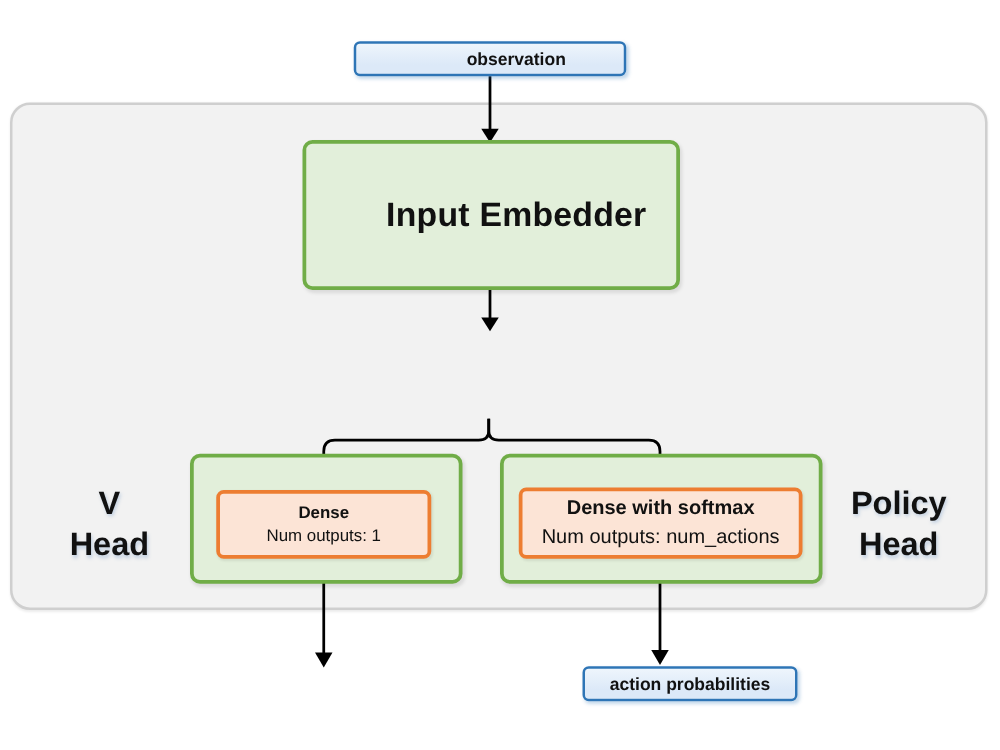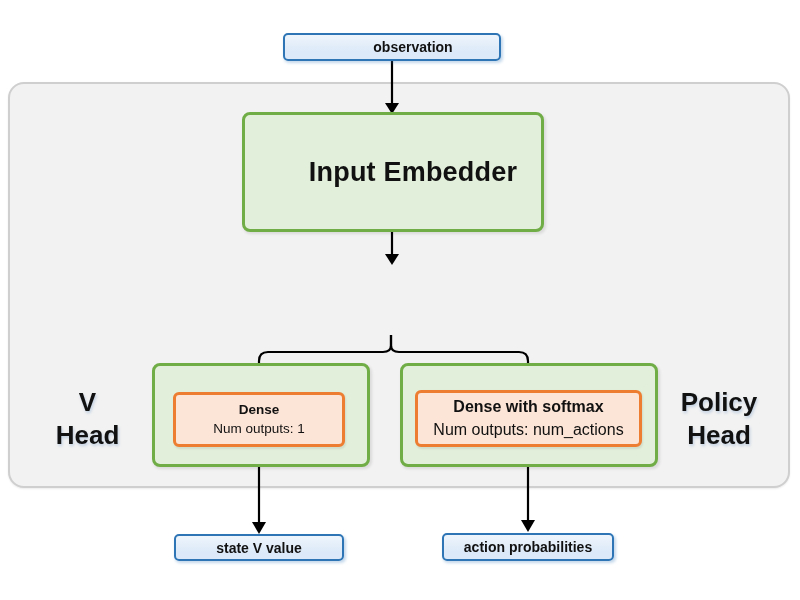--- a/index.html
+++ b/index.html
@@ -27,21 +27,21 @@
   .obs{left:283px;top:33px;width:218px;height:28px;padding-left:42px;}
   .ie{left:242px;top:112px;width:302px;height:120px;padding-left:40px;}
   .mw{left:242px;top:265px;width:298px;height:70px;}
   .vhead{left:152px;top:363px;width:218px;height:104px;}
   .vdense{left:173px;top:392px;width:172px;height:55px;font-size:13.5px;}
   .phead{left:400px;top:363px;width:258px;height:104px;}
   .pdense{left:415px;top:390px;width:227px;height:57px;font-size:16px;}
   .vlabel{left:35px;top:386px;width:105px;}
   .plabel{left:658px;top:386px;width:122px;}
   .svv{left:174px;top:534px;width:170px;height:27px;}
-  .ap{left:442px;top:533px;width:172px;height:28px;}
+  .ap{left:466px;top:533px;width:172px;height:28px;}
 </style>
 </head>
 <body>
 
 <div class="stage">
 
   <div class="container"></div>
 
   <svg class="arrows" viewBox="0 0 800 600">
     <g>
@@ -92,21 +92,18 @@
   <div class="box green phead"></div>
   <div class="box orange pdense">
     <div class="t">Dense with softmax</div>
     <div>Num outputs: num_actions</div>
   </div>
   <div class="group-label plabel">
     <div>Policy</div>
     <div>Head</div>
   </div>
 
-  <div class="box blue svv">
-    <span>state V value</span>
-  </div>
 
   <div class="box blue ap">
     <span>action probabilities</span>
   </div>
 
 </div>
 
 </body></html>

